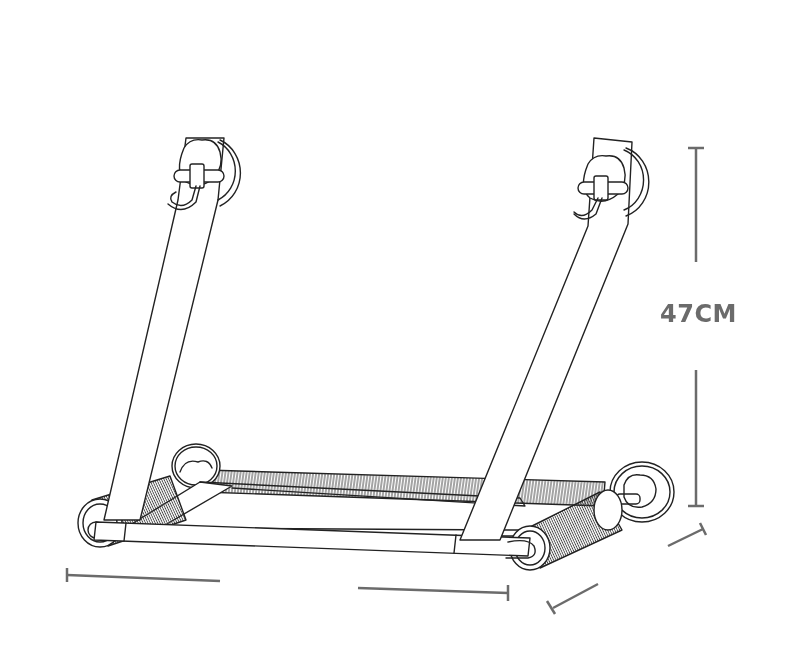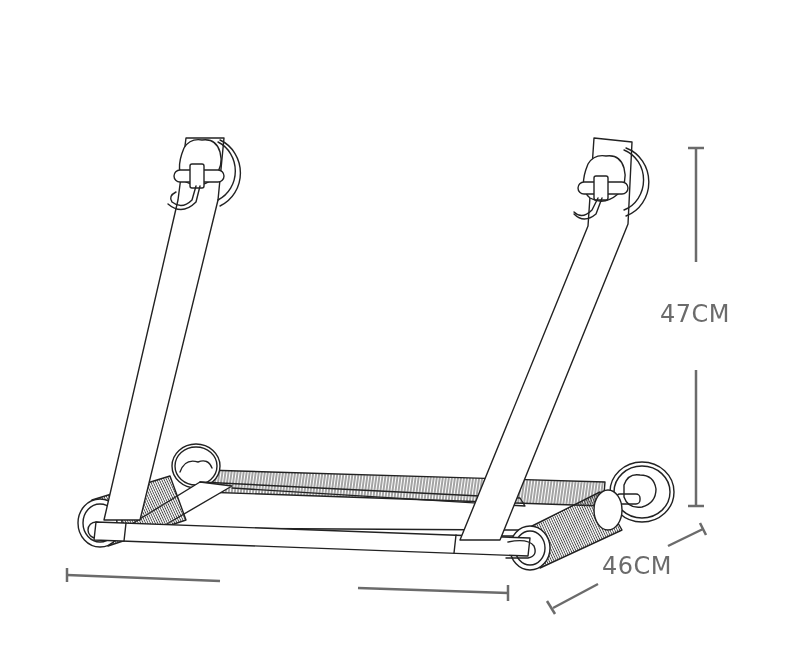--- a/index.html
+++ b/index.html
@@ -1,21 +1,21 @@
 <!DOCTYPE html>
 <html><head>
 <meta charset="utf-8">
 <style>
   html, body { margin: 0; padding: 0; background: #ffffff; }
   .canvas { position: relative; width: 790px; height: 651px; background: #ffffff; overflow: hidden; }
   svg { position: absolute; left: 0; top: 0; }
   .dim-label {
     position: absolute;
     font-family: "DejaVu Sans", sans-serif;
-    font-weight: normal;
+    font-weight: bold;
     font-size: 24px;
     color: #6b6b6b;
     letter-spacing: 0.5px;
     white-space: nowrap;
   }
   #lbl-h { left: 660px; top: 300px; }
   #lbl-w { left: 252px; top: 570px; }
   #lbl-d { left: 602px; top: 552px; }
 </style>
 </head>
@@ -123,14 +123,13 @@
       <g>
         <line x1="700" y1="523" x2="706" y2="535"></line>
         <line x1="703" y1="529" x2="668" y2="546"></line>
         <line x1="598" y1="584" x2="553" y2="608"></line>
         <line x1="547" y1="601" x2="555" y2="614"></line>
       </g>
     </g>
   </svg>
 
   <div id="lbl-h" class="dim-label">47CM</div>
-  <div id="lbl-d" class="dim-label">46CM</div>
 </div>
 
 </body></html>

